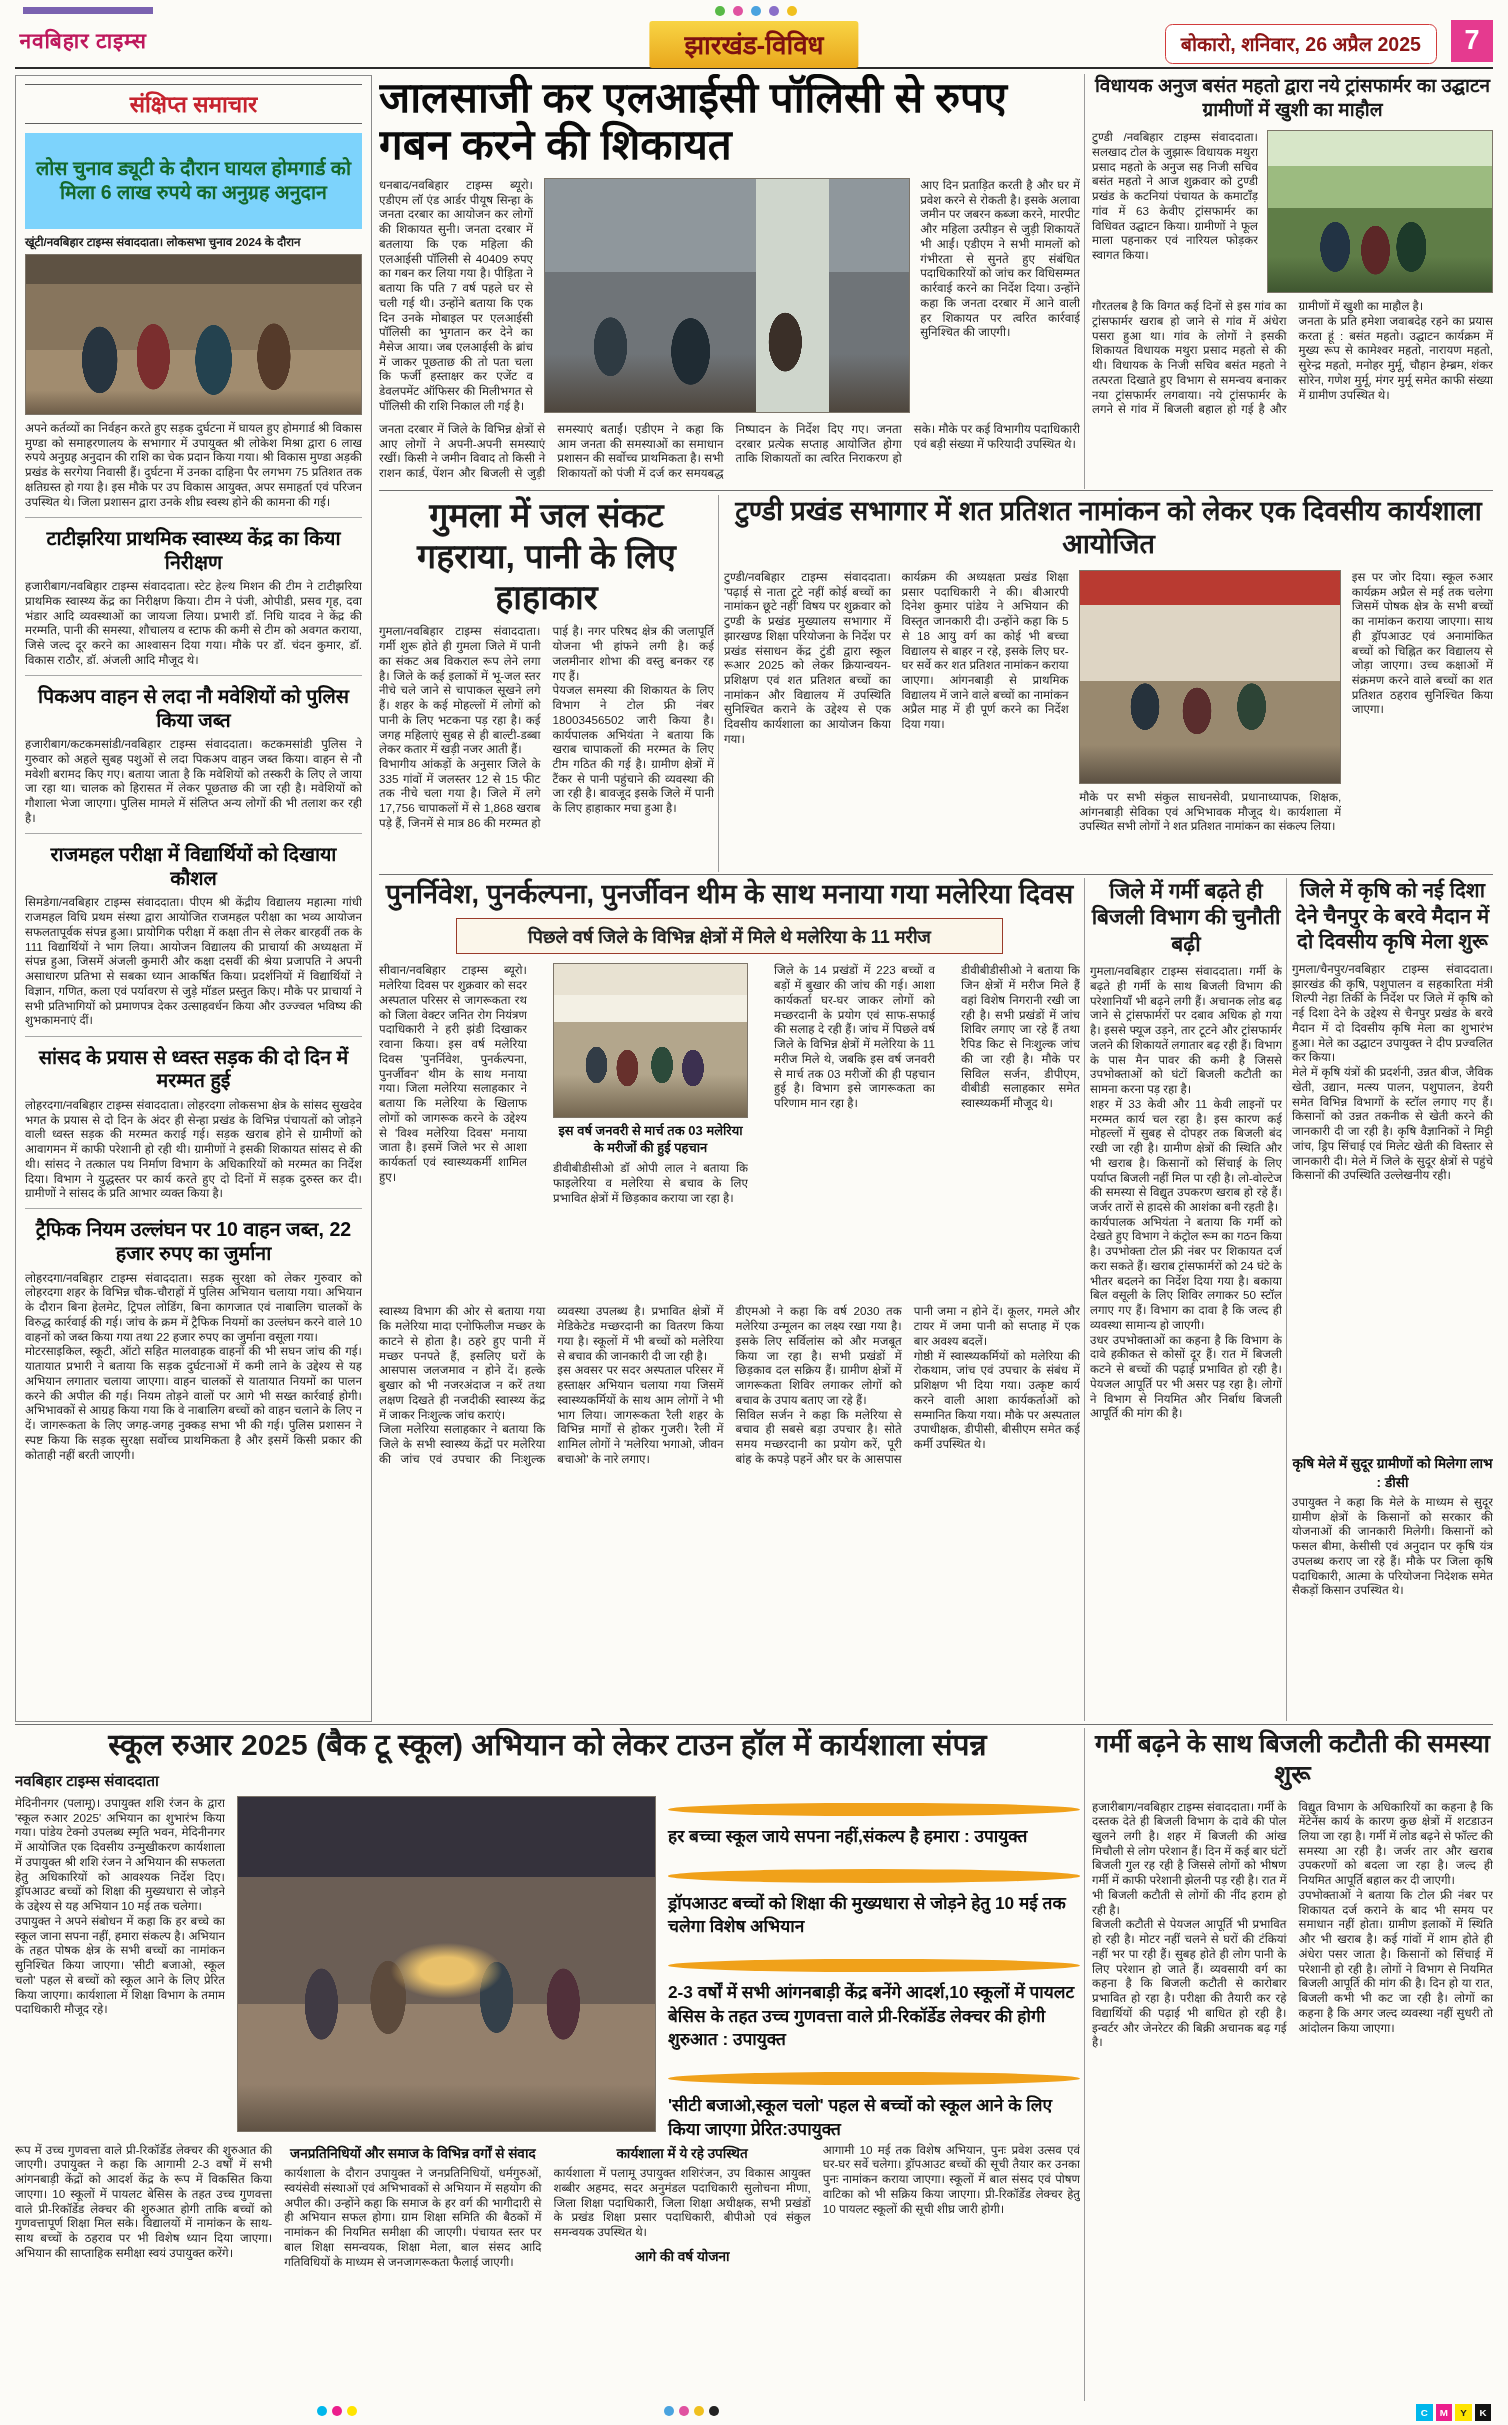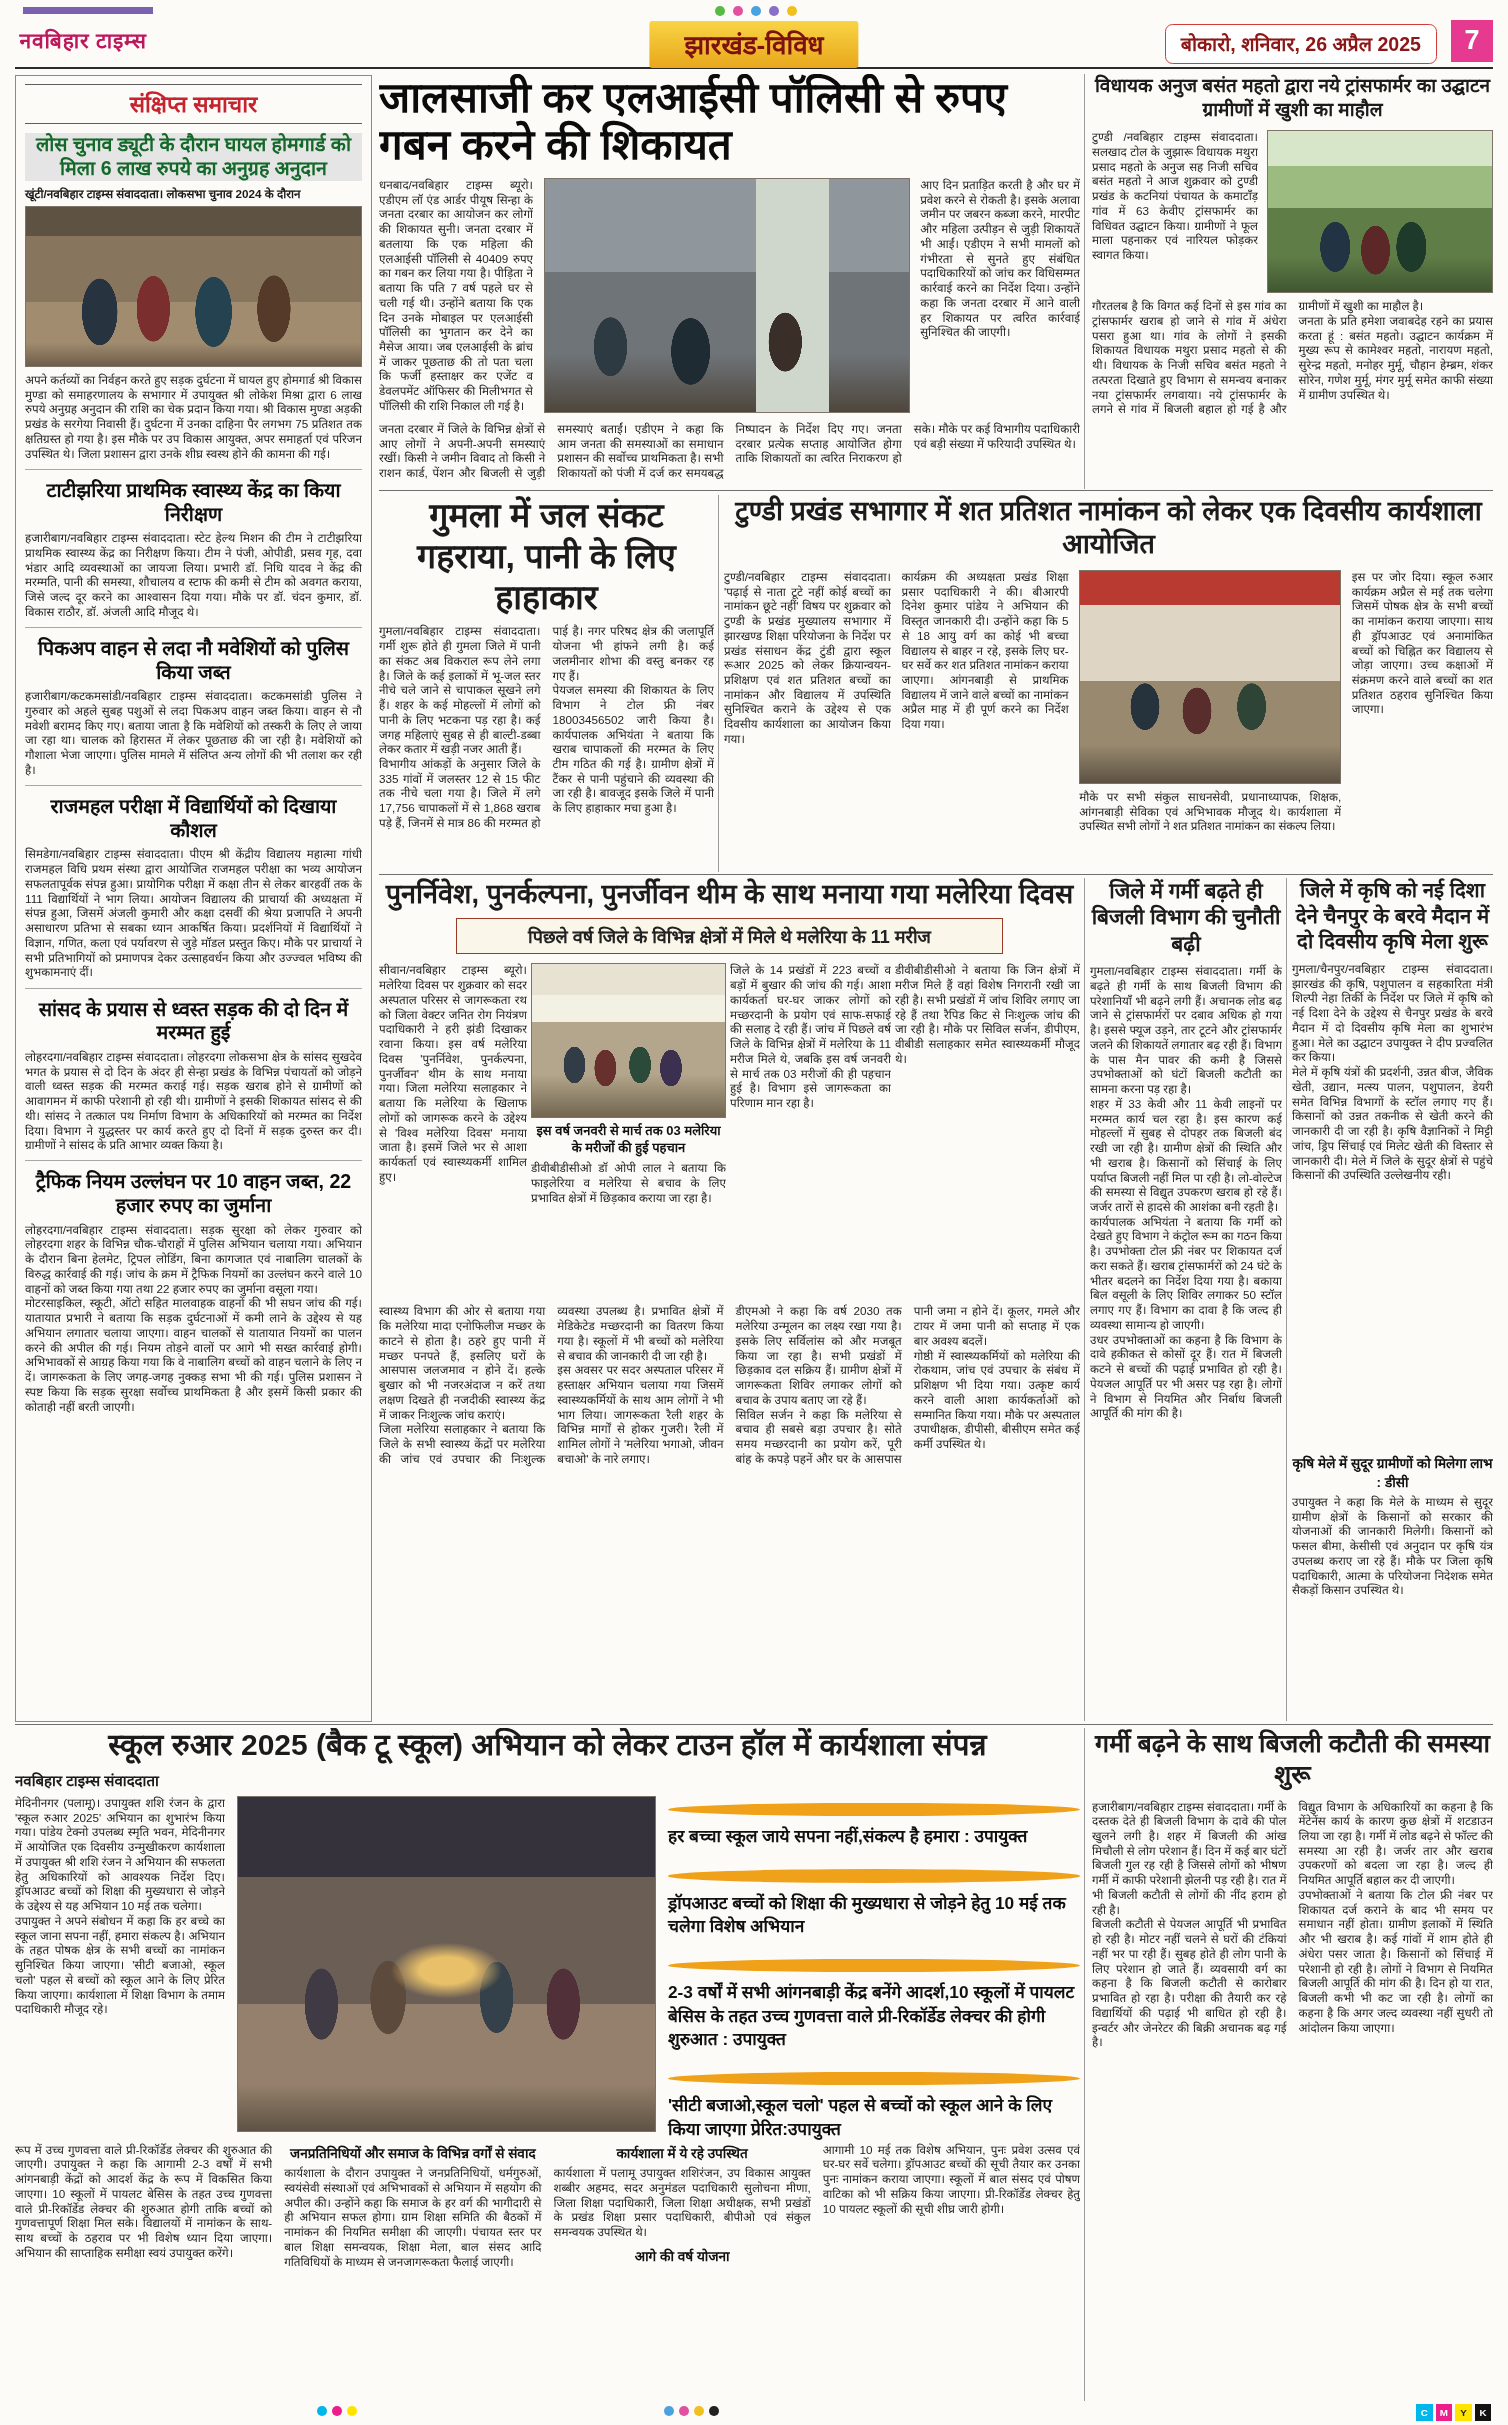--- a/index.html
+++ b/index.html
@@ -75,21 +75,21 @@
     radial-gradient(30px 64px at 78% 62%, #51303a 0 55%, transparent 56%),
     linear-gradient(180deg,#35323c 0 24%, #6b5e55 24% 62%, #94806c 62% 86%, #5f5244 100%); }
 
   
   .briefs { left:15px; top:75px; width:357px; height:1647px; border:0.8px solid #8a8a8a; padding:7.5px 9px; overflow:hidden; }
   .briefs-title { font-size:22.6px; font-weight:bold; color:#c6232e; text-align:center; padding:3.8px 0;
     border-top:1.5px solid #5e5e5e; border-bottom:1.5px solid #5e5e5e; margin-bottom:9px; }
   .brief { margin-bottom:9px; padding-bottom:7.5px; border-bottom:0.8px solid #a8a8a8; }
   .brief:last-child { border-bottom:none; }
   .brief h3 { font-size:19.6px; line-height:1.22; text-align:center; margin-bottom:4.5px; color:#0e0e0e; }
-  .green-head { background:#e5e5e5; color:#14682a !important; padding:0 6px; }
+  .green-head { background:#7dd3fc; color:#14682a !important; padding:24px 6px; }
   .brief .byline { font-size:11.7px; font-weight:bold; margin-bottom:3px; }
   .brief .photo { width:100%; height:161px; margin:4.5px 0 6px; }
 
   
   .lic { left:379px; top:74px; width:701px; height:413px; overflow:hidden; }
   .lic-head { font-size:42px; font-weight:bold; line-height:1.13; color:#0b0b0b; margin-bottom:9px; }
   .lic-grid { display:grid; grid-template-columns:154px 366px 1fr; gap:10.6px; height:235px; }
   .lic-grid .photo { height:100%; }
   .lic-bottom { margin-top:9px; height:72px; }
 
@@ -114,21 +114,21 @@
   .tundi-row .t-col3 { flex:1; }
   .t-photo-cell { width:262px; display:flex; flex-direction:column; gap:6px; }
   .t-photo-cell .photo { height:214px; }
   .t-photo-cell .jtext { flex:1; }
 
   
   .malaria { left:379px; top:878px; width:701px; height:843px; overflow:hidden; }
   .malaria h2 { font-size:27px; line-height:1.2; text-align:center; margin-bottom:7.5px; }
   .malaria-subhead { width:78%; margin:0 auto 9px; border:1.5px solid #9a3b2a; background:#fbf6ea;
     text-align:center; font-size:18px; font-weight:bold; padding:5.3px 7.5px; color:#222; }
-  .malaria-row { display:flex; gap:4px; height:332px; }
+  .malaria-row { display:flex; gap:26px; height:332px; }
   .malaria-row .m-col1 { width:148px; }
   .malaria-row .m-col3 { width:161px; }
   .malaria-row .m-col4 { flex:1; }
   .m-photo-cell { width:195px; display:flex; flex-direction:column; gap:4.5px; }
   .m-photo-cell .photo { height:155px; }
   .m-photo-subhead { font-size:13px; font-weight:bold; text-align:center; line-height:1.3; color:#111; }
   .m-photo-cell .jtext { flex:1; }
   .malaria-bottom { margin-top:9px; height:392px; }
 
   

